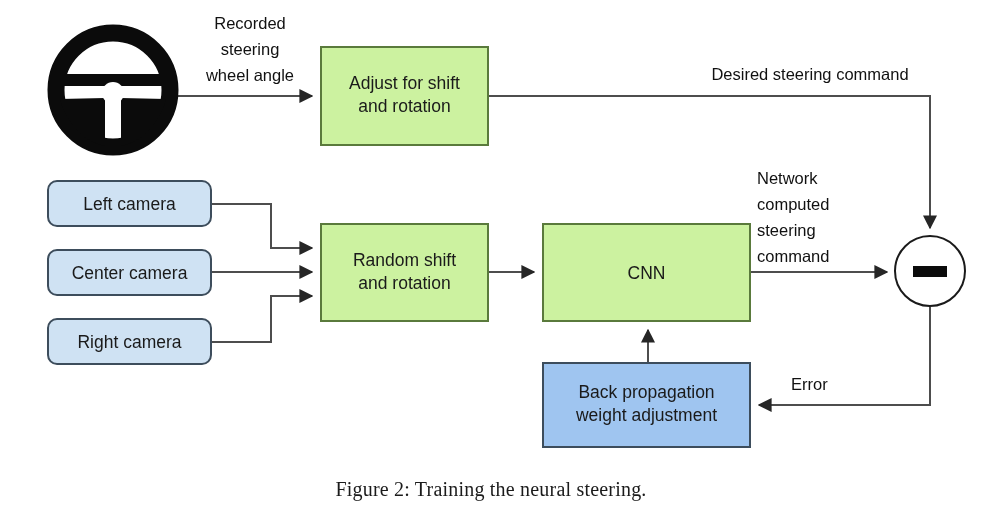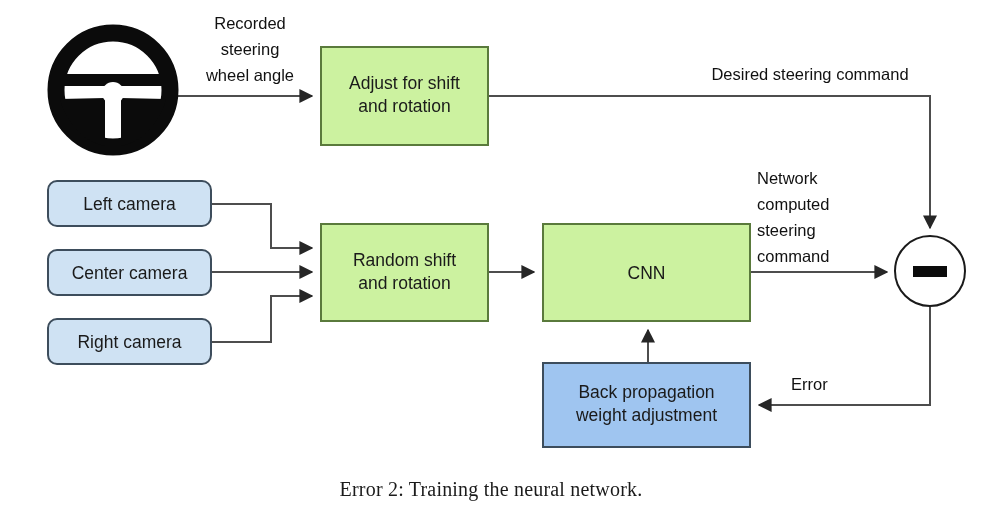--- a/index.html
+++ b/index.html
@@ -141,15 +141,15 @@
     <g>
       <text class="edge-label" x="757" y="184">Network</text>
       <text class="edge-label" x="757" y="210">computed</text>
       <text class="edge-label" x="757" y="236">steering</text>
       <text class="edge-label" x="757" y="262">command</text>
     </g>
 
     <text class="edge-label" x="791" y="390">Error</text>
   </svg>
 
-  <div class="caption">Error 2: Training the neural network.</div>
+  <div class="caption">Figure 2: Training the neural steering.</div>
 
 </div>
 
 </body></html>

